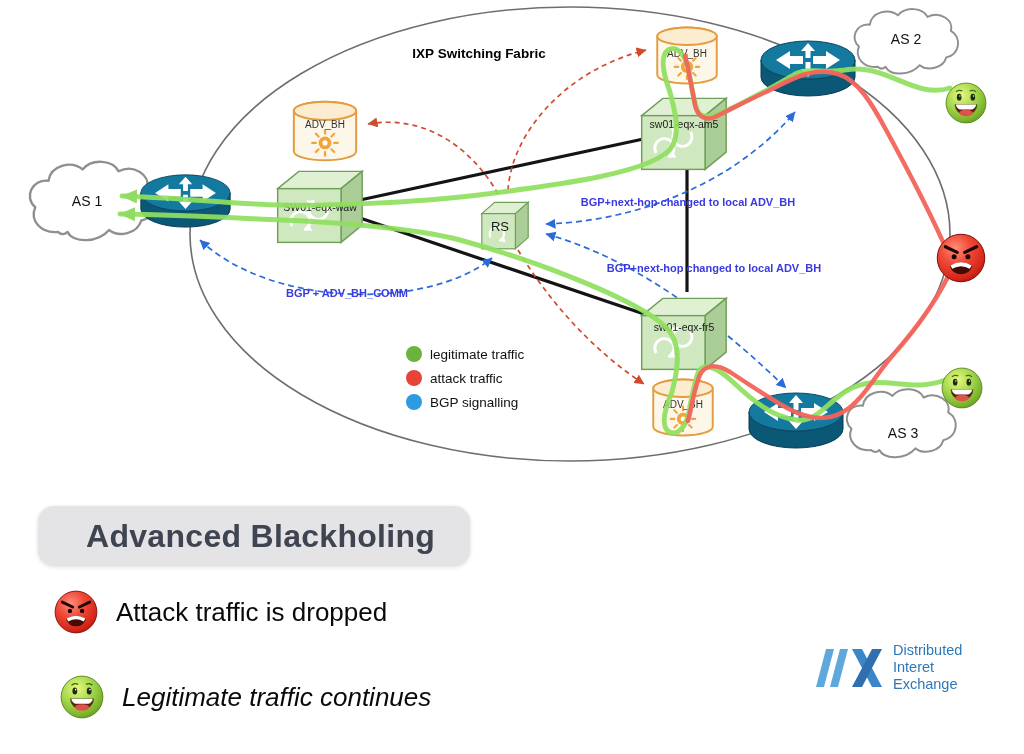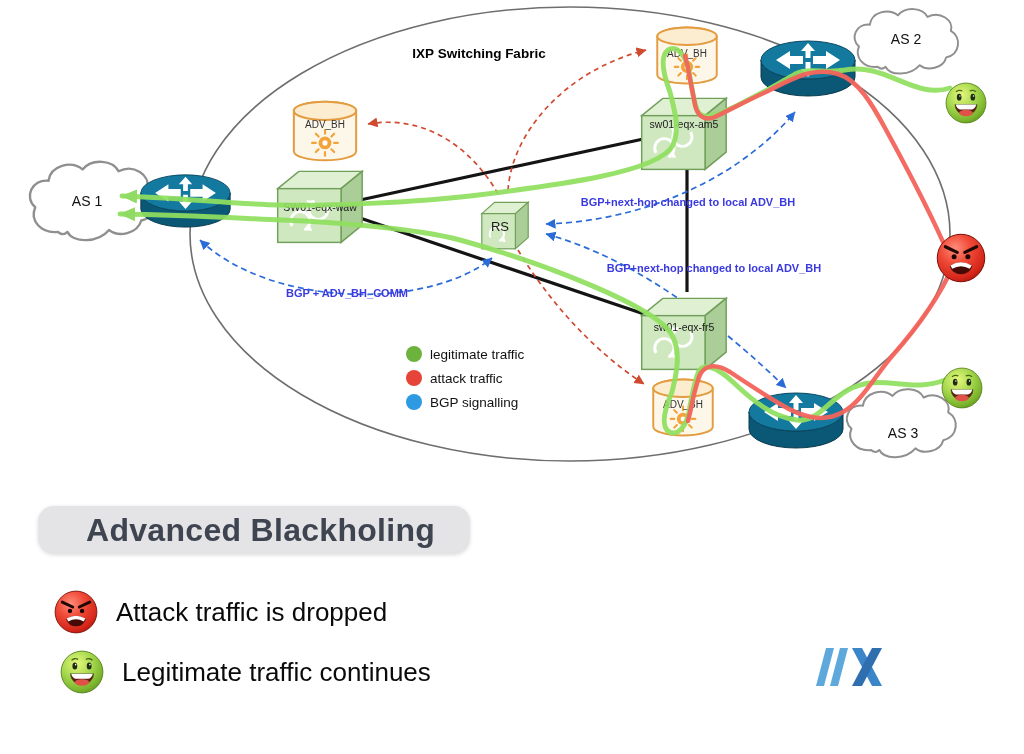--- a/index.html
+++ b/index.html
@@ -2,29 +2,29 @@
 <html><head>
 <meta charset="utf-8">
 <style>
   html,body { margin:0; padding:0; background:#fff; }
   .page {
     position:relative; width:1024px; height:754px; background:#ffffff;
     font-family:"Liberation Sans", sans-serif; overflow:hidden;
   }
   .diagram { position:absolute; left:0; top:0; }
   .title-box {
-    position:absolute; left:38px; top:506px; width:432px; height:48px;
+    position:absolute; left:38px; top:506px; width:432px; height:60px;
     background:#e4e3e6; border-radius:16px; display:flex; align-items:center;
     padding-left:48px; box-sizing:border-box;
     box-shadow:0 1px 4px rgba(0,0,0,0.14);
   }
   .title-text { font-size:32px; font-weight:bold; color:#3e4551; letter-spacing:0.3px; }
   .point { position:absolute; display:flex; align-items:center; gap:18px; }
   .point-1 { left:54px; top:590px; }
-  .point-2 { left:60px; top:650px; }
+  .point-2 { left:60px; top:675px;font-style:italic; }
   .point-text { font-size:26px; color:#0a0a0a; font-weight:500; }
   .logo { position:absolute; left:814px; top:642px; display:flex; align-items:center; gap:9px; }
   .logo-lines { color:#2e77b8; font-size:14.5px; line-height:17px; font-weight:500; }
   svg text { font-family:"Liberation Sans", sans-serif; }
 </style>
 </head>
 <body>
 
 <div class="page">
 
@@ -234,15 +234,20 @@
     <span class="point-text">Legitimate traffic continues</span>
   </div>
 
   <div class="logo">
     <svg width="70" height="50" viewBox="0 0 70 50">
       <polygon points="12,6 20,6 10,44 2,44" fill="#5fa8dc"></polygon>
       <polygon points="26,6 34,6 24,44 16,44" fill="#5fa8dc"></polygon>
       <polygon points="38,6 48,6 68,44 58,44" fill="#3a86c8"></polygon>
       <polygon points="58,6 68,6 48,44 38,44" fill="#2f6fb0"></polygon>
     </svg>
+    <div class="logo-lines">
+      <div>Distributed</div>
+      <div>Interet</div>
+      <div>Exchange</div>
+    </div>
   </div>
 
 </div>
 
 </body></html>

